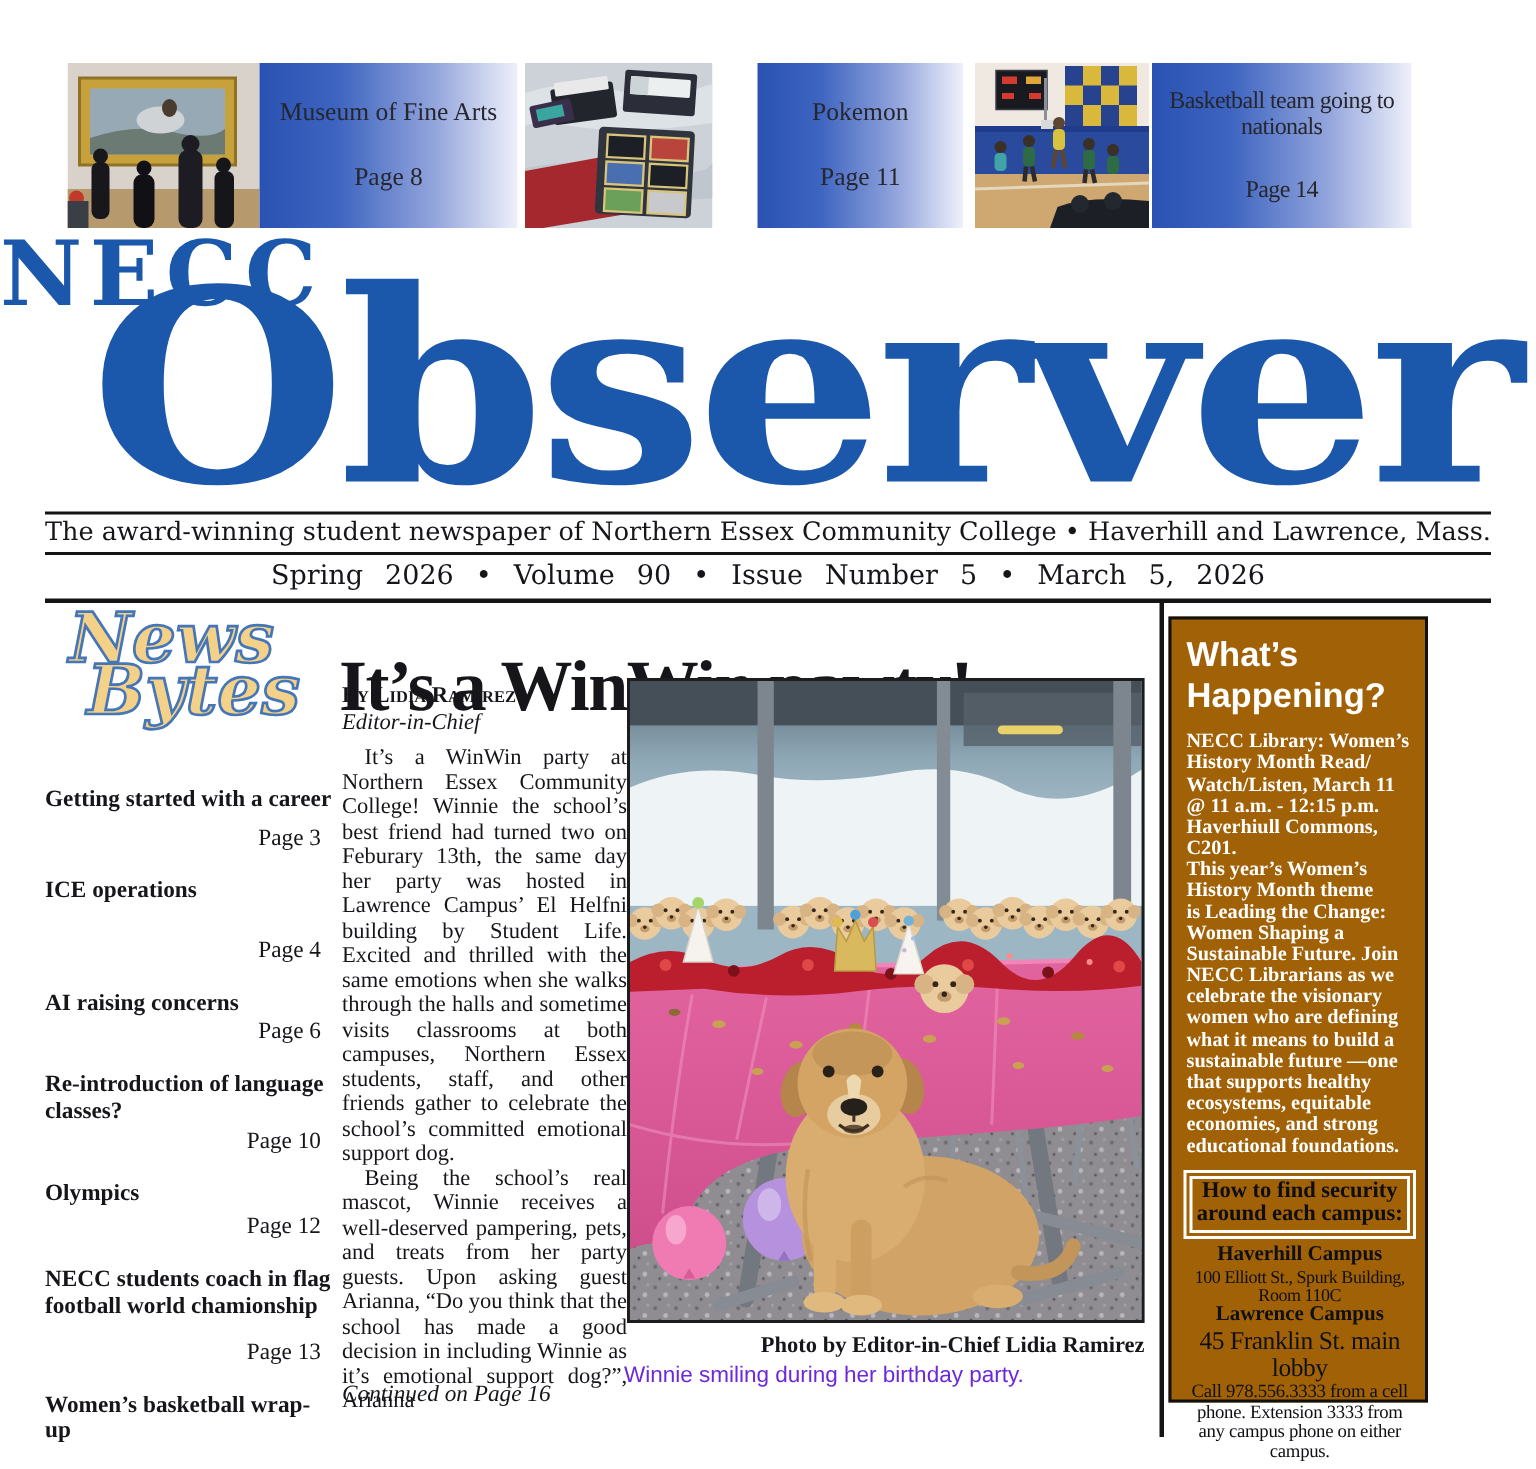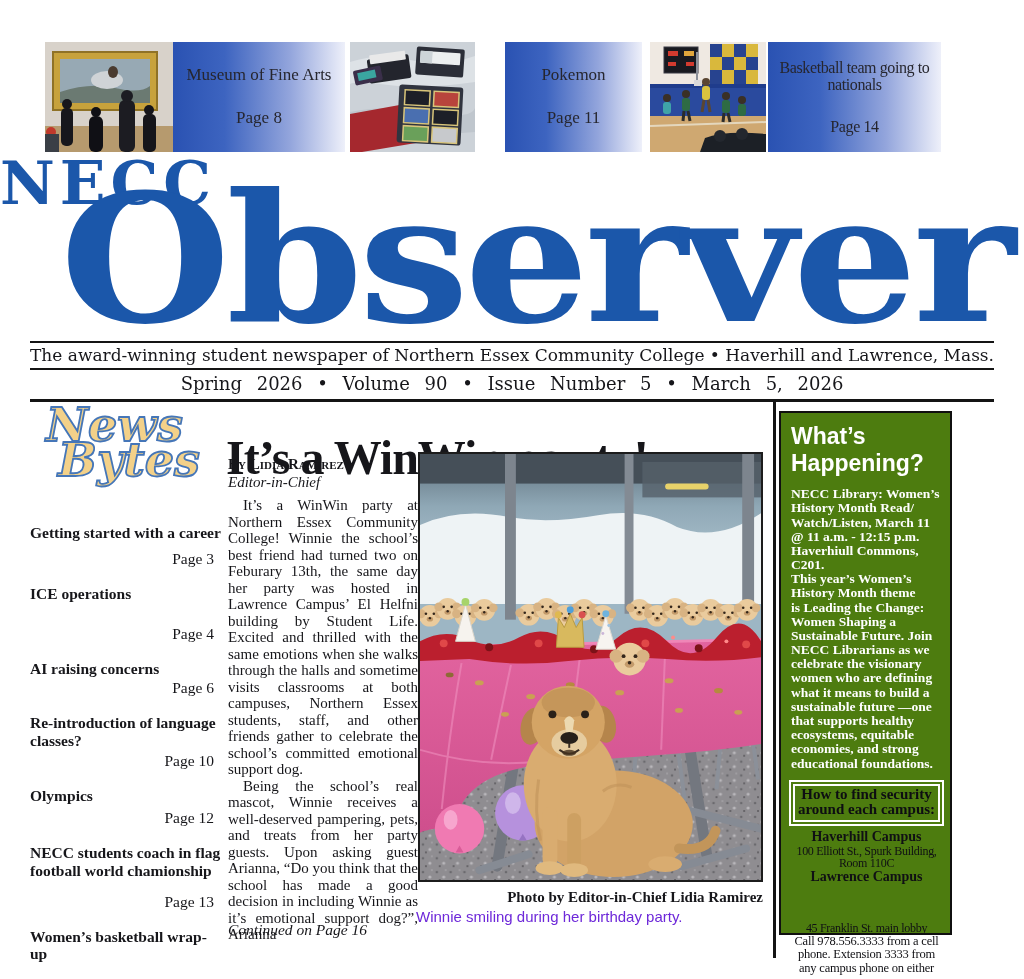--- a/index.html
+++ b/index.html
@@ -55,31 +55,31 @@
     border:2px solid #1c1c1c;box-sizing:border-box;background:#9db6c4;}
   .photo-frame svg{display:block;width:100%;height:100%;}
   .photo-credit{position:absolute;left:418px;top:889px;width:345px;text-align:right;
     font-weight:bold;font-size:15px;}
   .photo-caption{position:absolute;left:416px;top:908px;width:360px;
     font-family:"Liberation Sans",sans-serif;font-weight:normal;font-size:15px;color:#6d28d9;}
 
   
   .vrule{position:absolute;left:773px;top:400px;width:3px;height:558px;background:#141414;}
   .bluebox{position:absolute;left:779px;top:411px;width:173px;height:524px;box-sizing:border-box;
-    background:#4d7c0f;border:2px solid #101010;padding:8px 6px 6px 8px;}
+    background:#a16207;border:2px solid #101010;padding:8px 6px 6px 8px;}
   .wh-head{font-family:"Liberation Sans",sans-serif;font-weight:bold;color:#fff;
     font-size:23px;line-height:1.18;margin:2px 0 10px 2px;white-space:pre-line;}
   .wh-body{color:#fff;font-weight:bold;font-size:13.5px;line-height:1.05;white-space:pre-line;margin-left:2px;}
   .sec-outer{margin-top:9px;border:2px solid #fff;padding:2px;}
   .sec-inner{border:2px solid #fff;padding:1px 2px 2px;}
   .sec-title{color:#0d0d12;font-weight:bold;font-size:15px;line-height:1.05;text-align:center;}
   .campus{margin-top:4px;color:#101014;text-align:center;line-height:1.05;}
   .campus-name{font-weight:bold;font-size:14px;}
   .campus-detail{font-size:12px;letter-spacing:-0.3px;white-space:pre-line;}
-  .campus-detail.small{font-size:12px;margin-top:37px;}
+  .campus-detail.small{font-size:17px;}
   .sec-phone{font-size:12.5px;letter-spacing:-0.2px;margin-top:1px;}
 </style>
 </head>
 <body>
 
 <div id="page">
 
   <div class="teaser-row">
 
     <svg class="tphoto" width="128" height="110" viewBox="0 0 128 110">

